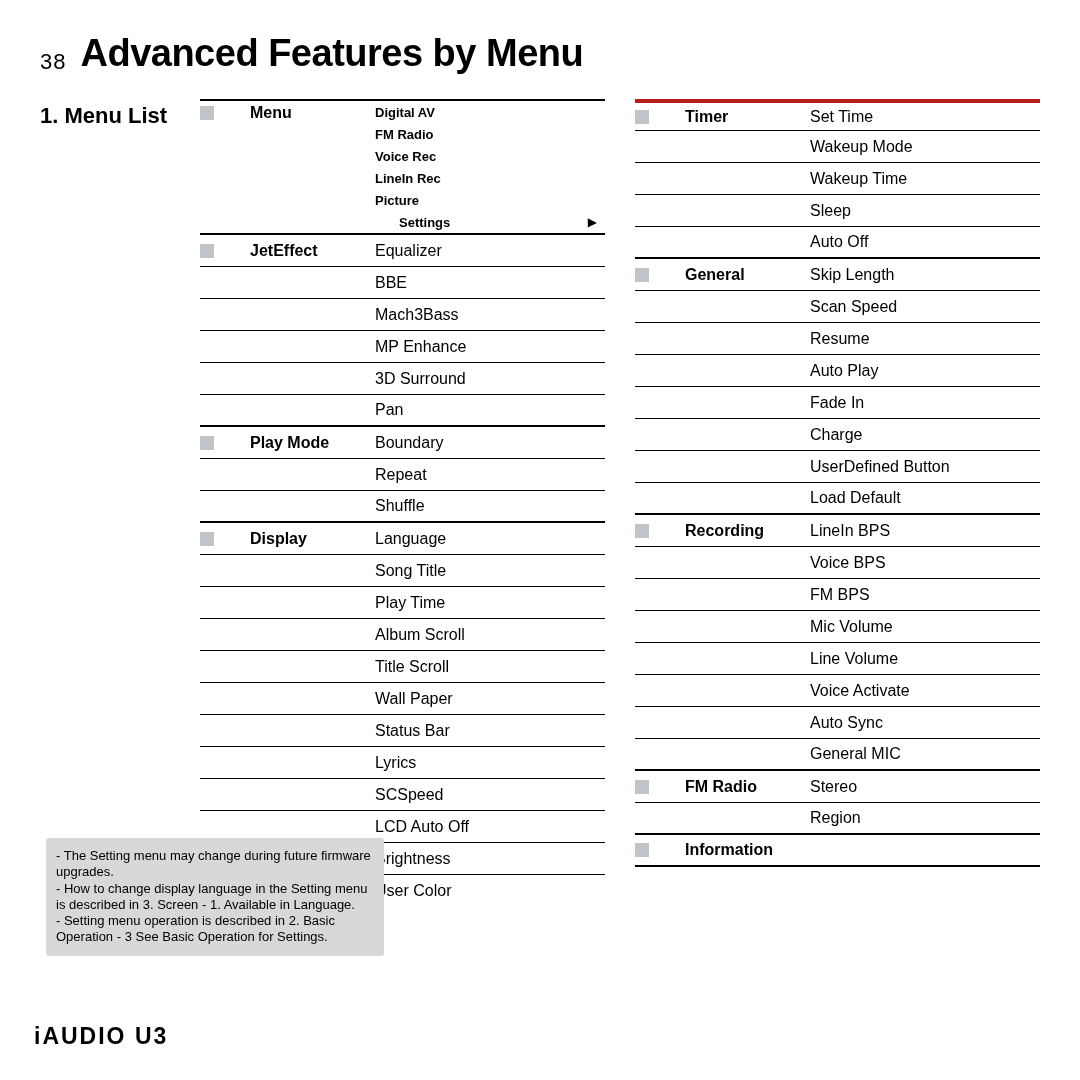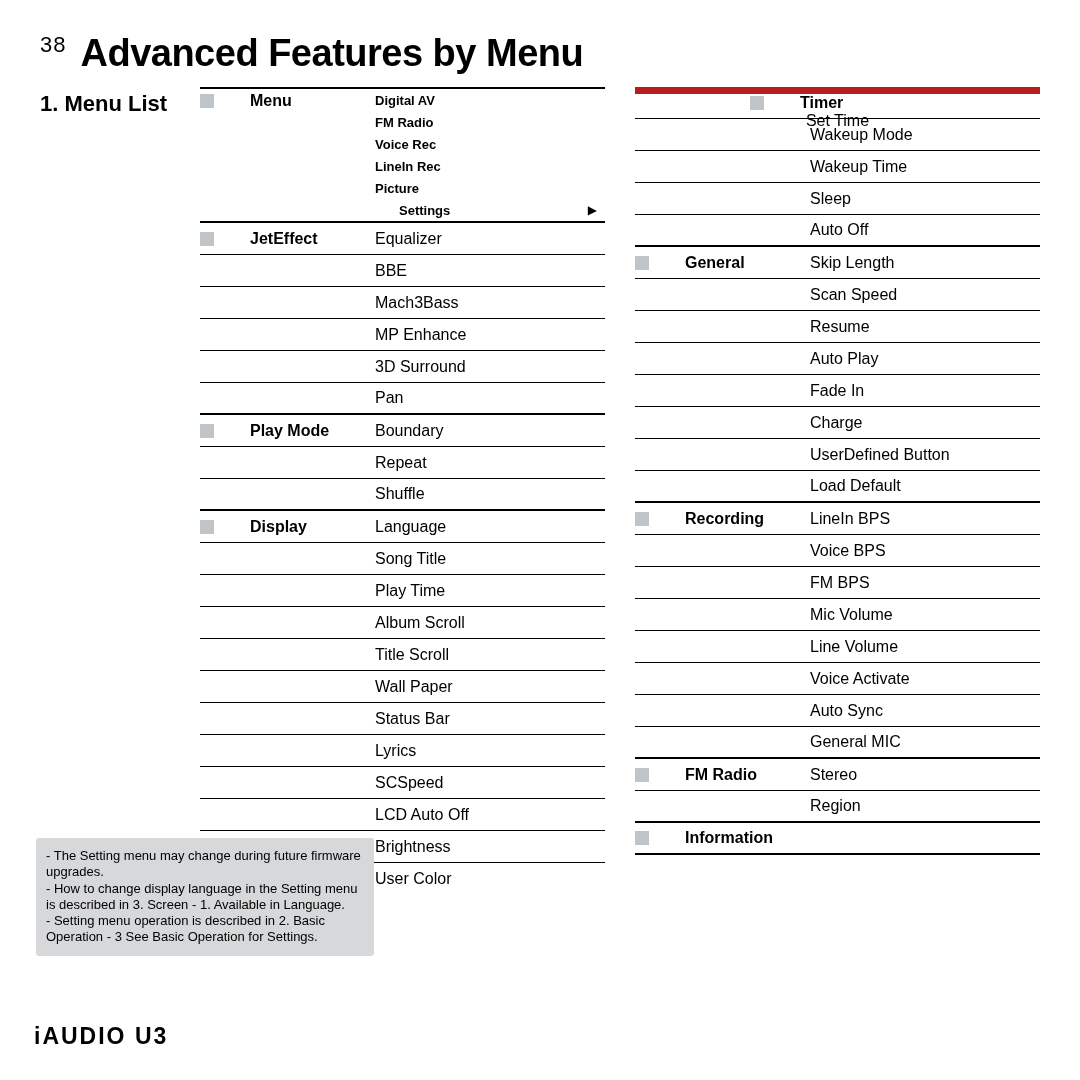--- a/index.html
+++ b/index.html
@@ -1,39 +1,39 @@
 <!DOCTYPE html>
 <html><head>
 <meta charset="utf-8">
 <style>
   * { box-sizing: border-box; margin: 0; padding: 0; }
   html, body { width: 1080px; height: 1080px; background: #fff; font-family: Arial, Helvetica, sans-serif; color: #000; }
   .page { position: relative; width: 1080px; height: 1080px; padding: 32px 40px 0 40px; }
-  .header { display: flex; align-items: flex-start; margin-bottom: 12px; }
+  .header { display: flex; align-items: flex-end; margin-bottom: 24px; }
   .page-num { font-size: 22px; margin-right: 14px; letter-spacing: 1px; }
   .page-title { font-size: 38px; font-weight: bold; letter-spacing: -0.5px; }
   .content { display: flex; }
   .left-label { width: 176px; padding-top: 4px; }
   .section-title { font-size: 22px; font-weight: bold; }
   .columns { flex: 1; display: flex; gap: 30px; }
   .col { width: 405px; }
   .row { display: flex; align-items: center; height: 32px; border-bottom: 1px solid #000; }
   .row.thick { border-bottom: 2px solid #000; }
-  .row.first { border-top: 7px solid #b91c1c; flex-direction: column; }
+  .row.first { border-top: 4px solid #b91c1c; }
   .cat { width: 175px; display: flex; align-items: center; font-weight: bold; font-size: 16px; gap: 28px; }
   .cat .sq { width: 14px; height: 14px; background: #bfc4c9; margin-right: 8px; display: inline-block; }
   .item { font-size: 16px; }
   .menu-row { display: flex; align-items: center; height: 22px; }
   .menu-row .item { font-size: 13px; font-weight: bold; }
   .menu-header-row { display: flex; align-items: flex-start; border-top: 2px solid #000; }
   .menu-header-row .cat { padding-top: 3px; }
   .menu-items { flex: 1; }
   .menu-items .menu-row.last { display: flex; justify-content: space-between; padding-right: 8px; margin-left: 24px; }
   .arrow { font-size: 12px; }
-  .note-box { position: absolute; left: 36px; top: 838px; width: 338px; background: #d7d8da; border-radius: 3px; padding: 10px 10px; font-size: 13px; line-height: 1.25; }
+  .note-box { position: absolute; left: 46px; top: 838px; width: 338px; background: #d7d8da; border-radius: 3px; padding: 10px 10px; font-size: 13px; line-height: 1.25; }
   .footer { position: absolute; left: 34px; bottom: 30px; font-size: 23px; letter-spacing: 2px; font-weight: 700; }
 </style>
 </head>
 <body>
 <div class="page">
 
   <div class="header">
     <div class="page-num">38</div>
     <div class="page-title">Advanced Features by Menu</div>
   </div>

